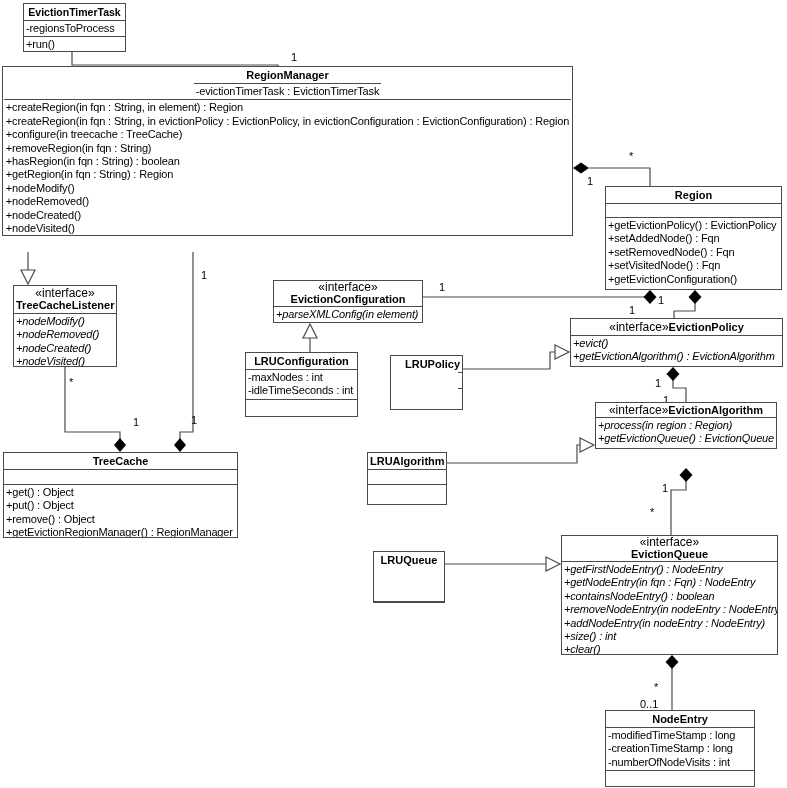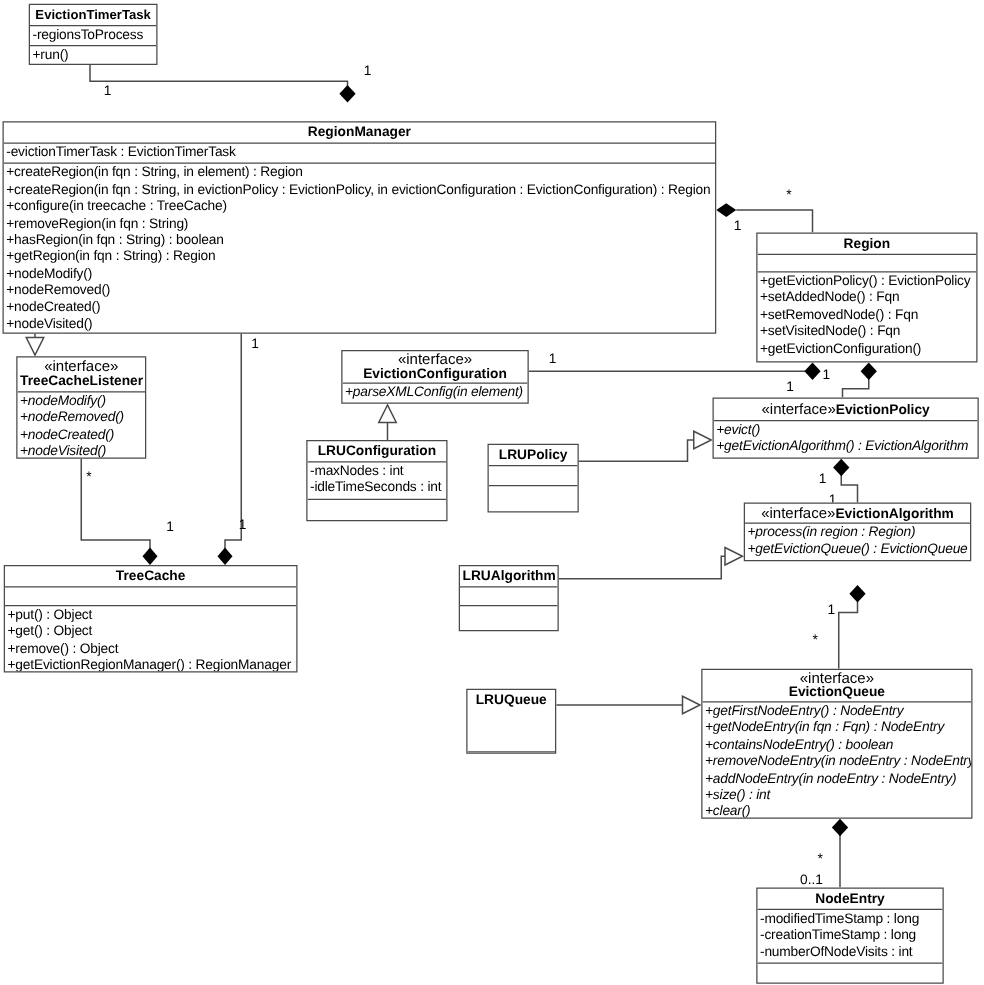--- a/index.html
+++ b/index.html
@@ -121,21 +121,21 @@
   <div class="uml-class" style="left:23px;top:3px;width:103px;height:49px;">
     <div class="uml-title" style="font-size:10.5px;">EvictionTimerTask</div>
     <div class="uml-comp">
       <div class="uml-line">-regionsToProcess</div>
     </div>
     <div class="uml-comp fill">
       <div class="uml-line">+run()</div>
     </div>
   </div>
 
-  <div class="uml-class" style="left:2px;top:97px;width:571px;height:170px;">
+  <div class="uml-class" style="left:2px;top:66px;width:571px;height:170px;align-items:center;">
     <div class="uml-title">RegionManager</div>
     <div class="uml-comp">
       <div class="uml-line">-evictionTimerTask : EvictionTimerTask</div>
     </div>
     <div class="uml-comp fill">
       <div class="uml-line">+createRegion(in fqn : String, in element) : Region</div>
       <div class="uml-line">+createRegion(in fqn : String, in evictionPolicy : EvictionPolicy, in evictionConfiguration : EvictionConfiguration) : Region</div>
       <div class="uml-line">+configure(in treecache : TreeCache)</div>
       <div class="uml-line">+removeRegion(in fqn : String)</div>
       <div class="uml-line">+hasRegion(in fqn : String) : boolean</div>
@@ -184,21 +184,21 @@
 
   <div class="uml-class" style="left:245px;top:352px;width:113px;height:65px;">
     <div class="uml-title">LRUConfiguration</div>
     <div class="uml-comp">
       <div class="uml-line">-maxNodes : int</div>
       <div class="uml-line">-idleTimeSeconds : int</div>
     </div>
     <div class="uml-comp fill"></div>
   </div>
 
-  <div class="uml-class" style="left:390px;top:355px;width:73px;height:55px;">
+  <div class="uml-class" style="left:390px;top:355px;width:73px;height:55px;align-items:flex-end;">
     <div class="uml-title">LRUPolicy</div>
     <div class="uml-comp" style="height:16px;"></div>
     <div class="uml-comp fill"></div>
   </div>
 
   <div class="uml-class" style="left:570px;top:318px;width:213px;height:49px;">
     <div class="uml-title">
       <span class="uml-stereo inline">«interface»</span><span class="uml-name-inline">EvictionPolicy</span>
     </div>
     <div class="uml-comp fill it">
@@ -220,22 +220,22 @@
     <div class="uml-comp fill it">
       <div class="uml-line">+process(in region : Region)</div>
       <div class="uml-line">+getEvictionQueue() : EvictionQueue</div>
     </div>
   </div>
 
   <div class="uml-class" style="left:3px;top:452px;width:235px;height:86px;">
     <div class="uml-title">TreeCache</div>
     <div class="uml-comp" style="height:15px;"></div>
     <div class="uml-comp fill">
+      <div class="uml-line">+get() : Object</div>
       <div class="uml-line">+put() : Object</div>
-      <div class="uml-line">+get() : Object</div>
       <div class="uml-line">+remove() : Object</div>
       <div class="uml-line">+getEvictionRegionManager() : RegionManager</div>
     </div>
   </div>
 
   <div class="uml-class" style="left:373px;top:551px;width:72px;height:52px;gap:33px;">
     <div class="uml-title">LRUQueue</div>
     <div class="uml-comp" style="height:15px;"></div>
     <div class="uml-comp fill"></div>
   </div>

